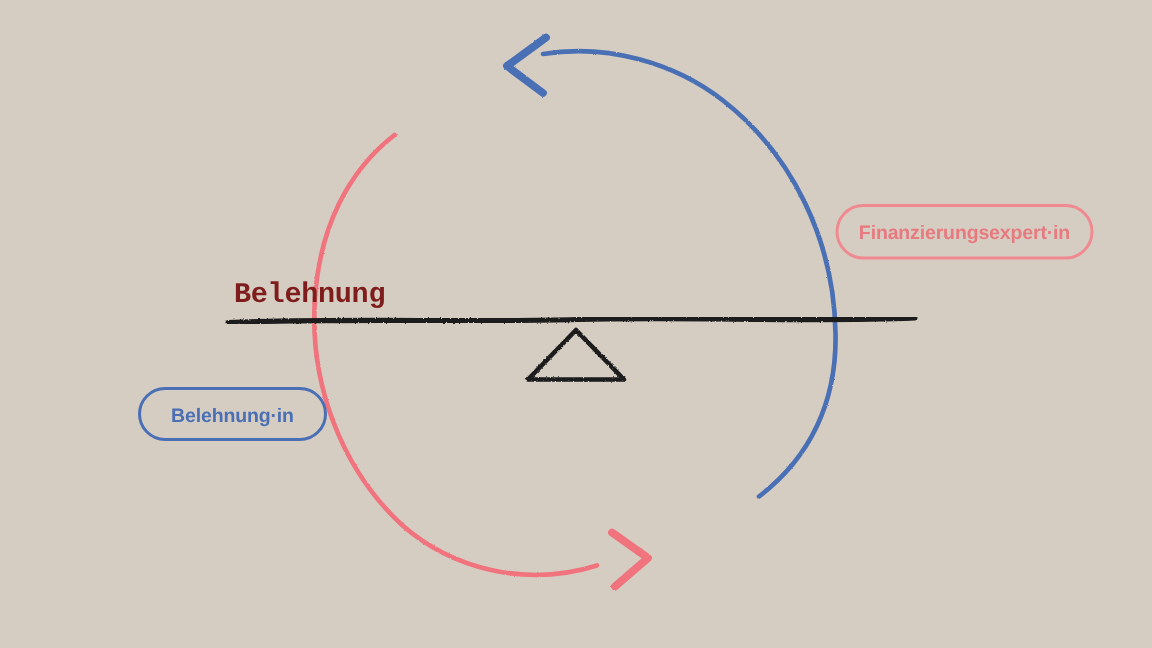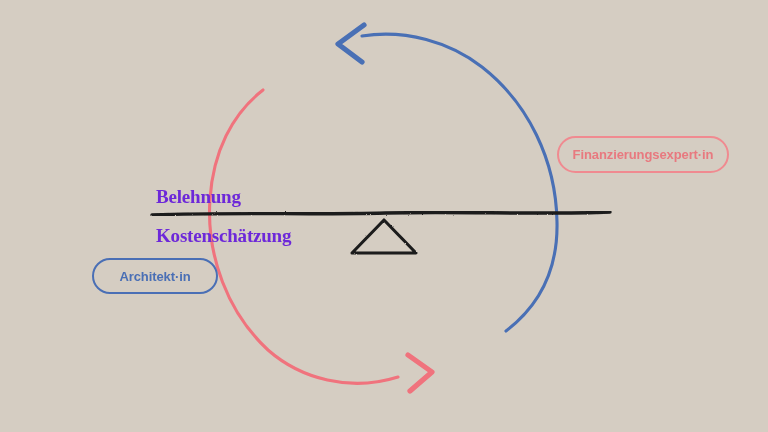--- a/index.html
+++ b/index.html
@@ -21,25 +21,25 @@
   }
   #diagram-svg {
     position: absolute;
     left: 0;
     top: 0;
     width: 768px;
     height: 432px;
   }
   .label {
     position: absolute;
-    font-family: Liberation Serif, serif;
+    font-family: Liberation Mono, monospace;
     font-weight: bold;
     font-size: 19px;
     letter-spacing: -0.2px;
-    color: #6d28d9;
+    color: #7f1d1d;
     white-space: nowrap;
     line-height: 1;
   }
   #label-belehnung {
     left: 156px;
     top: 187px;
   }
   #label-kostenschaetzung {
     left: 156px;
     top: 226px;
@@ -124,24 +124,23 @@
       <path d="M 152 215 C 230 212, 310 215, 385 213 C 460 211, 540 215, 610 212" fill="none" stroke="#1b1b1b" stroke-width="3.4" stroke-linecap="round"></path>
     </g>
 
     <g filter="url(#roughen)">
       <path d="M 384 220 L 416 253 L 352 253 Z" fill="none" stroke="#1b1b1b" stroke-width="3.1" stroke-linejoin="round" stroke-linecap="round"></path>
     </g>
   </svg>
 
   <div class="label" id="label-belehnung">Belehnung</div>
 
-  <div class="label" id="label-kostenschaetzung">Kostenschätzung</div>
 
 
   <div class="badge" id="badge-finanzierungsexpert">
     <span>Finanzierungsexpert·in</span>
   </div>
 
   <div class="badge" id="badge-architekt">
-    <span>Architekt·in</span>
+    <span>Belehnung·in</span>
   </div>
 
 </div>
 
 </body></html>

